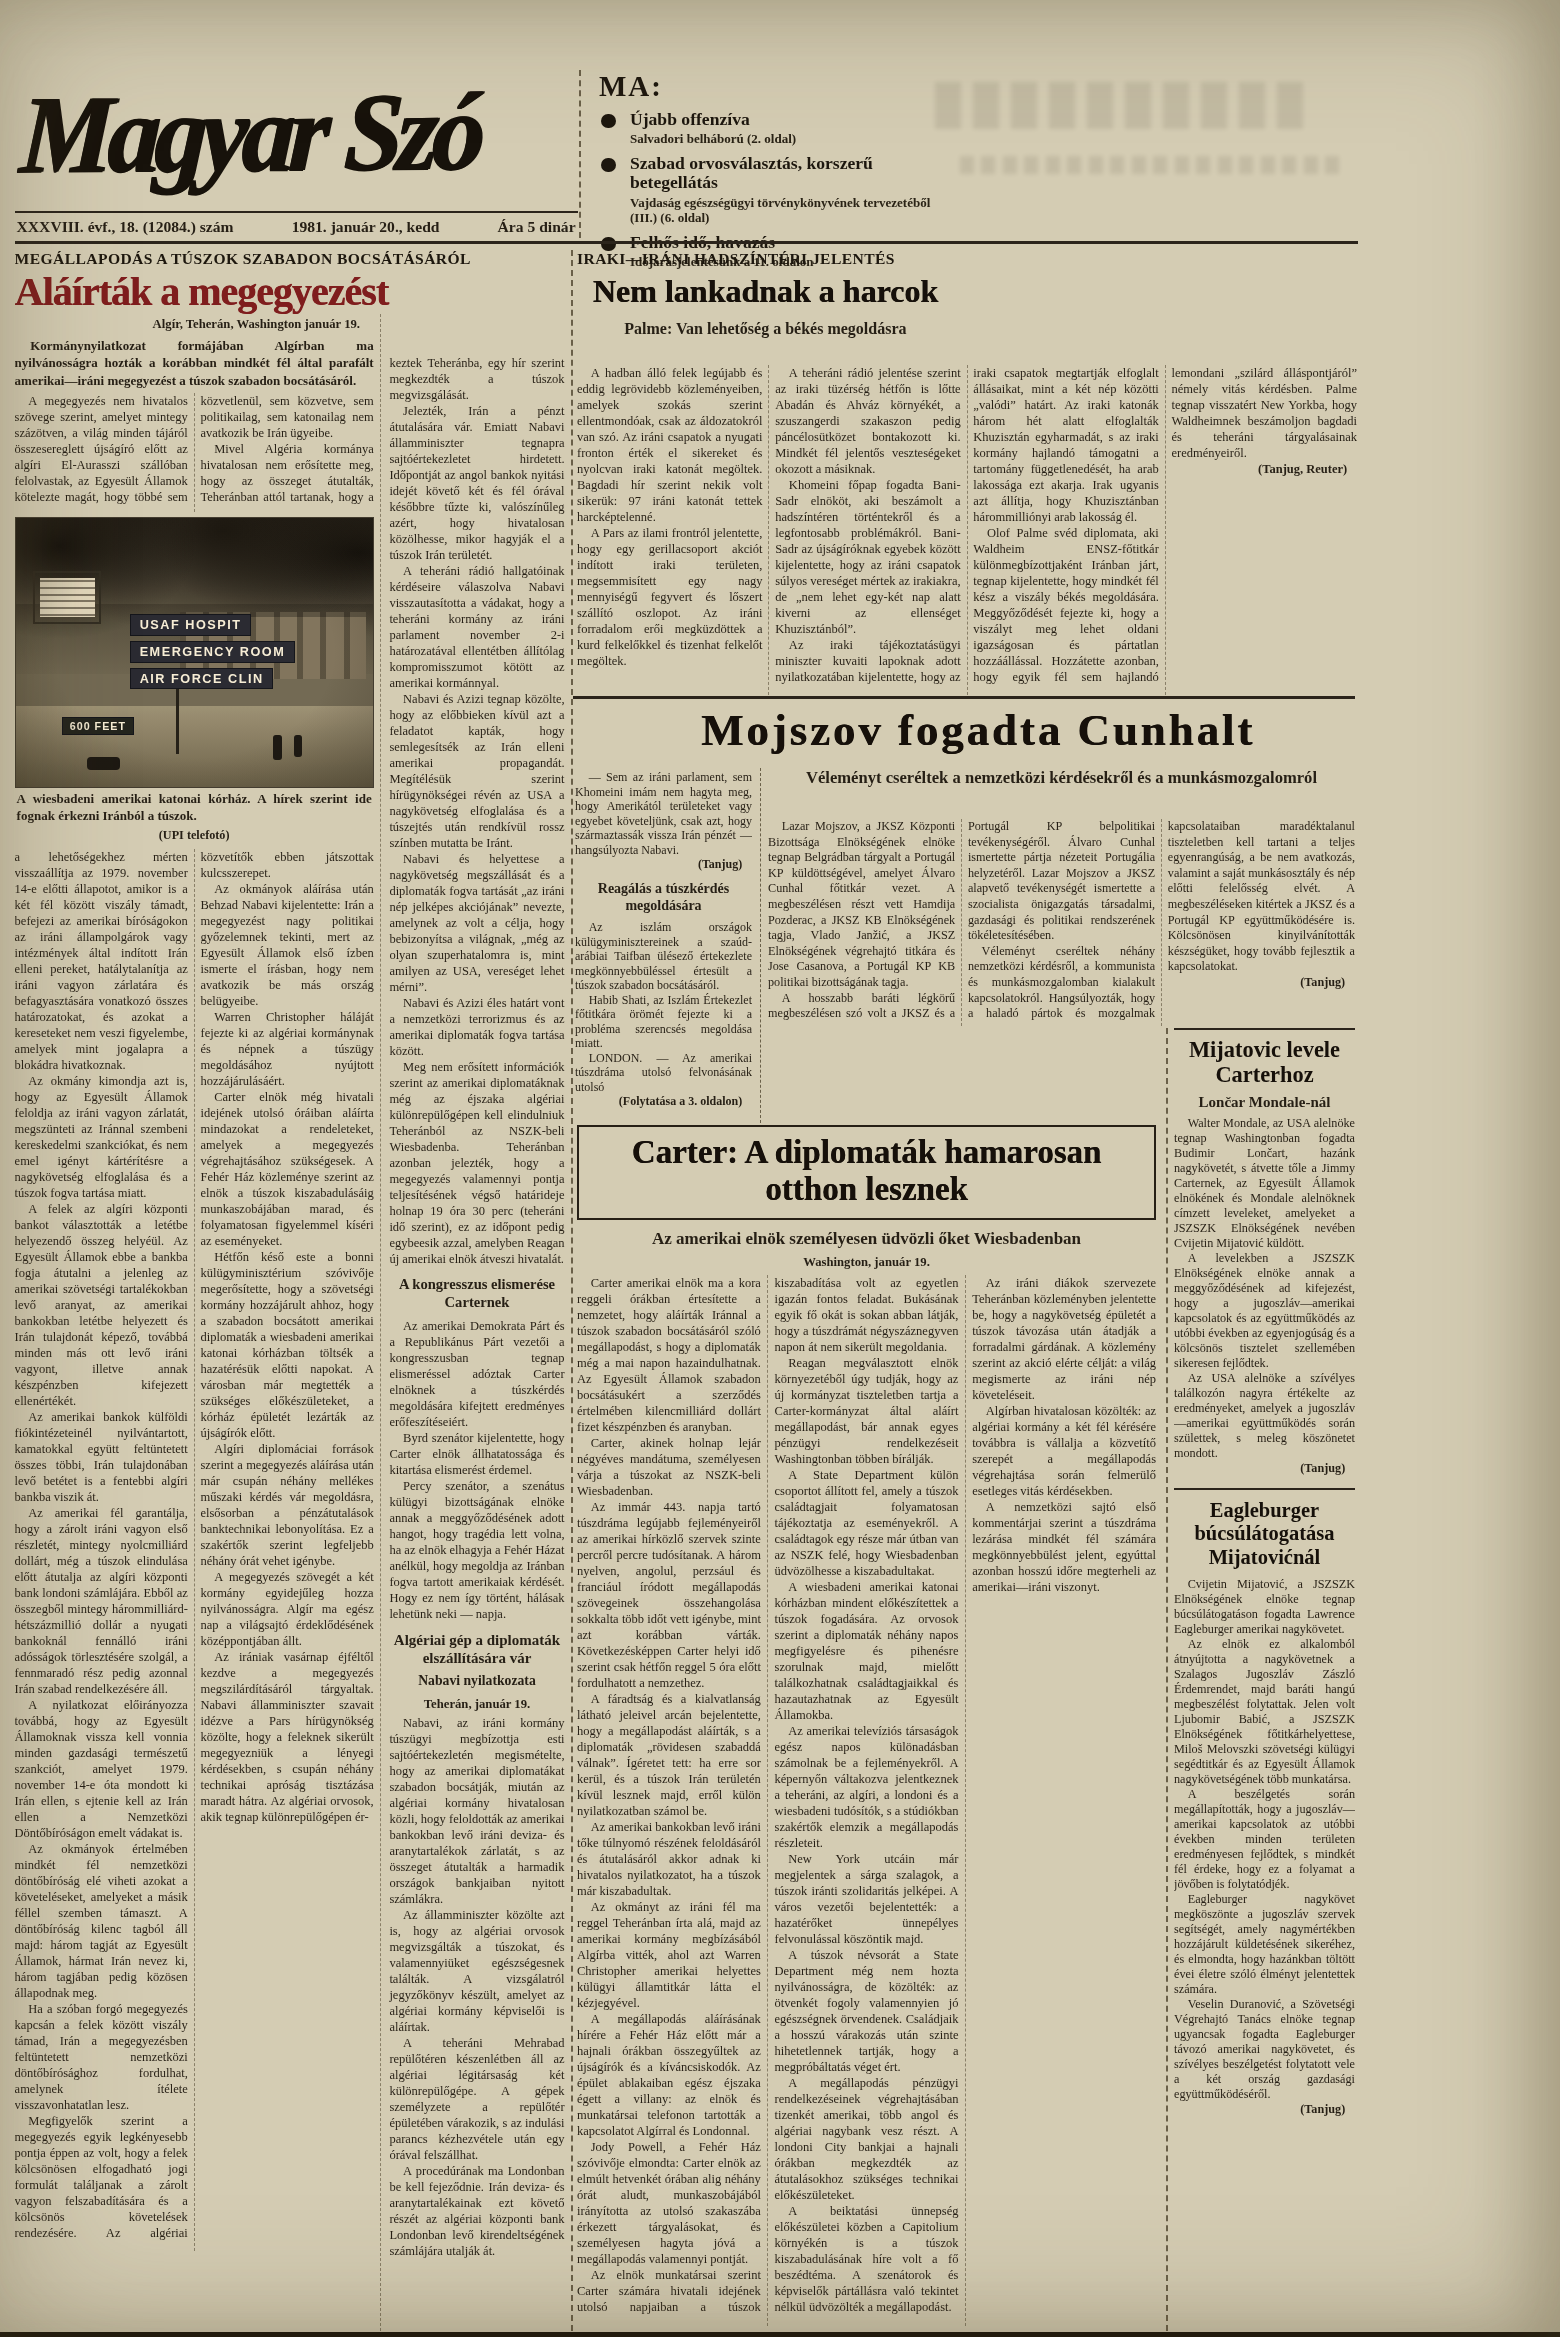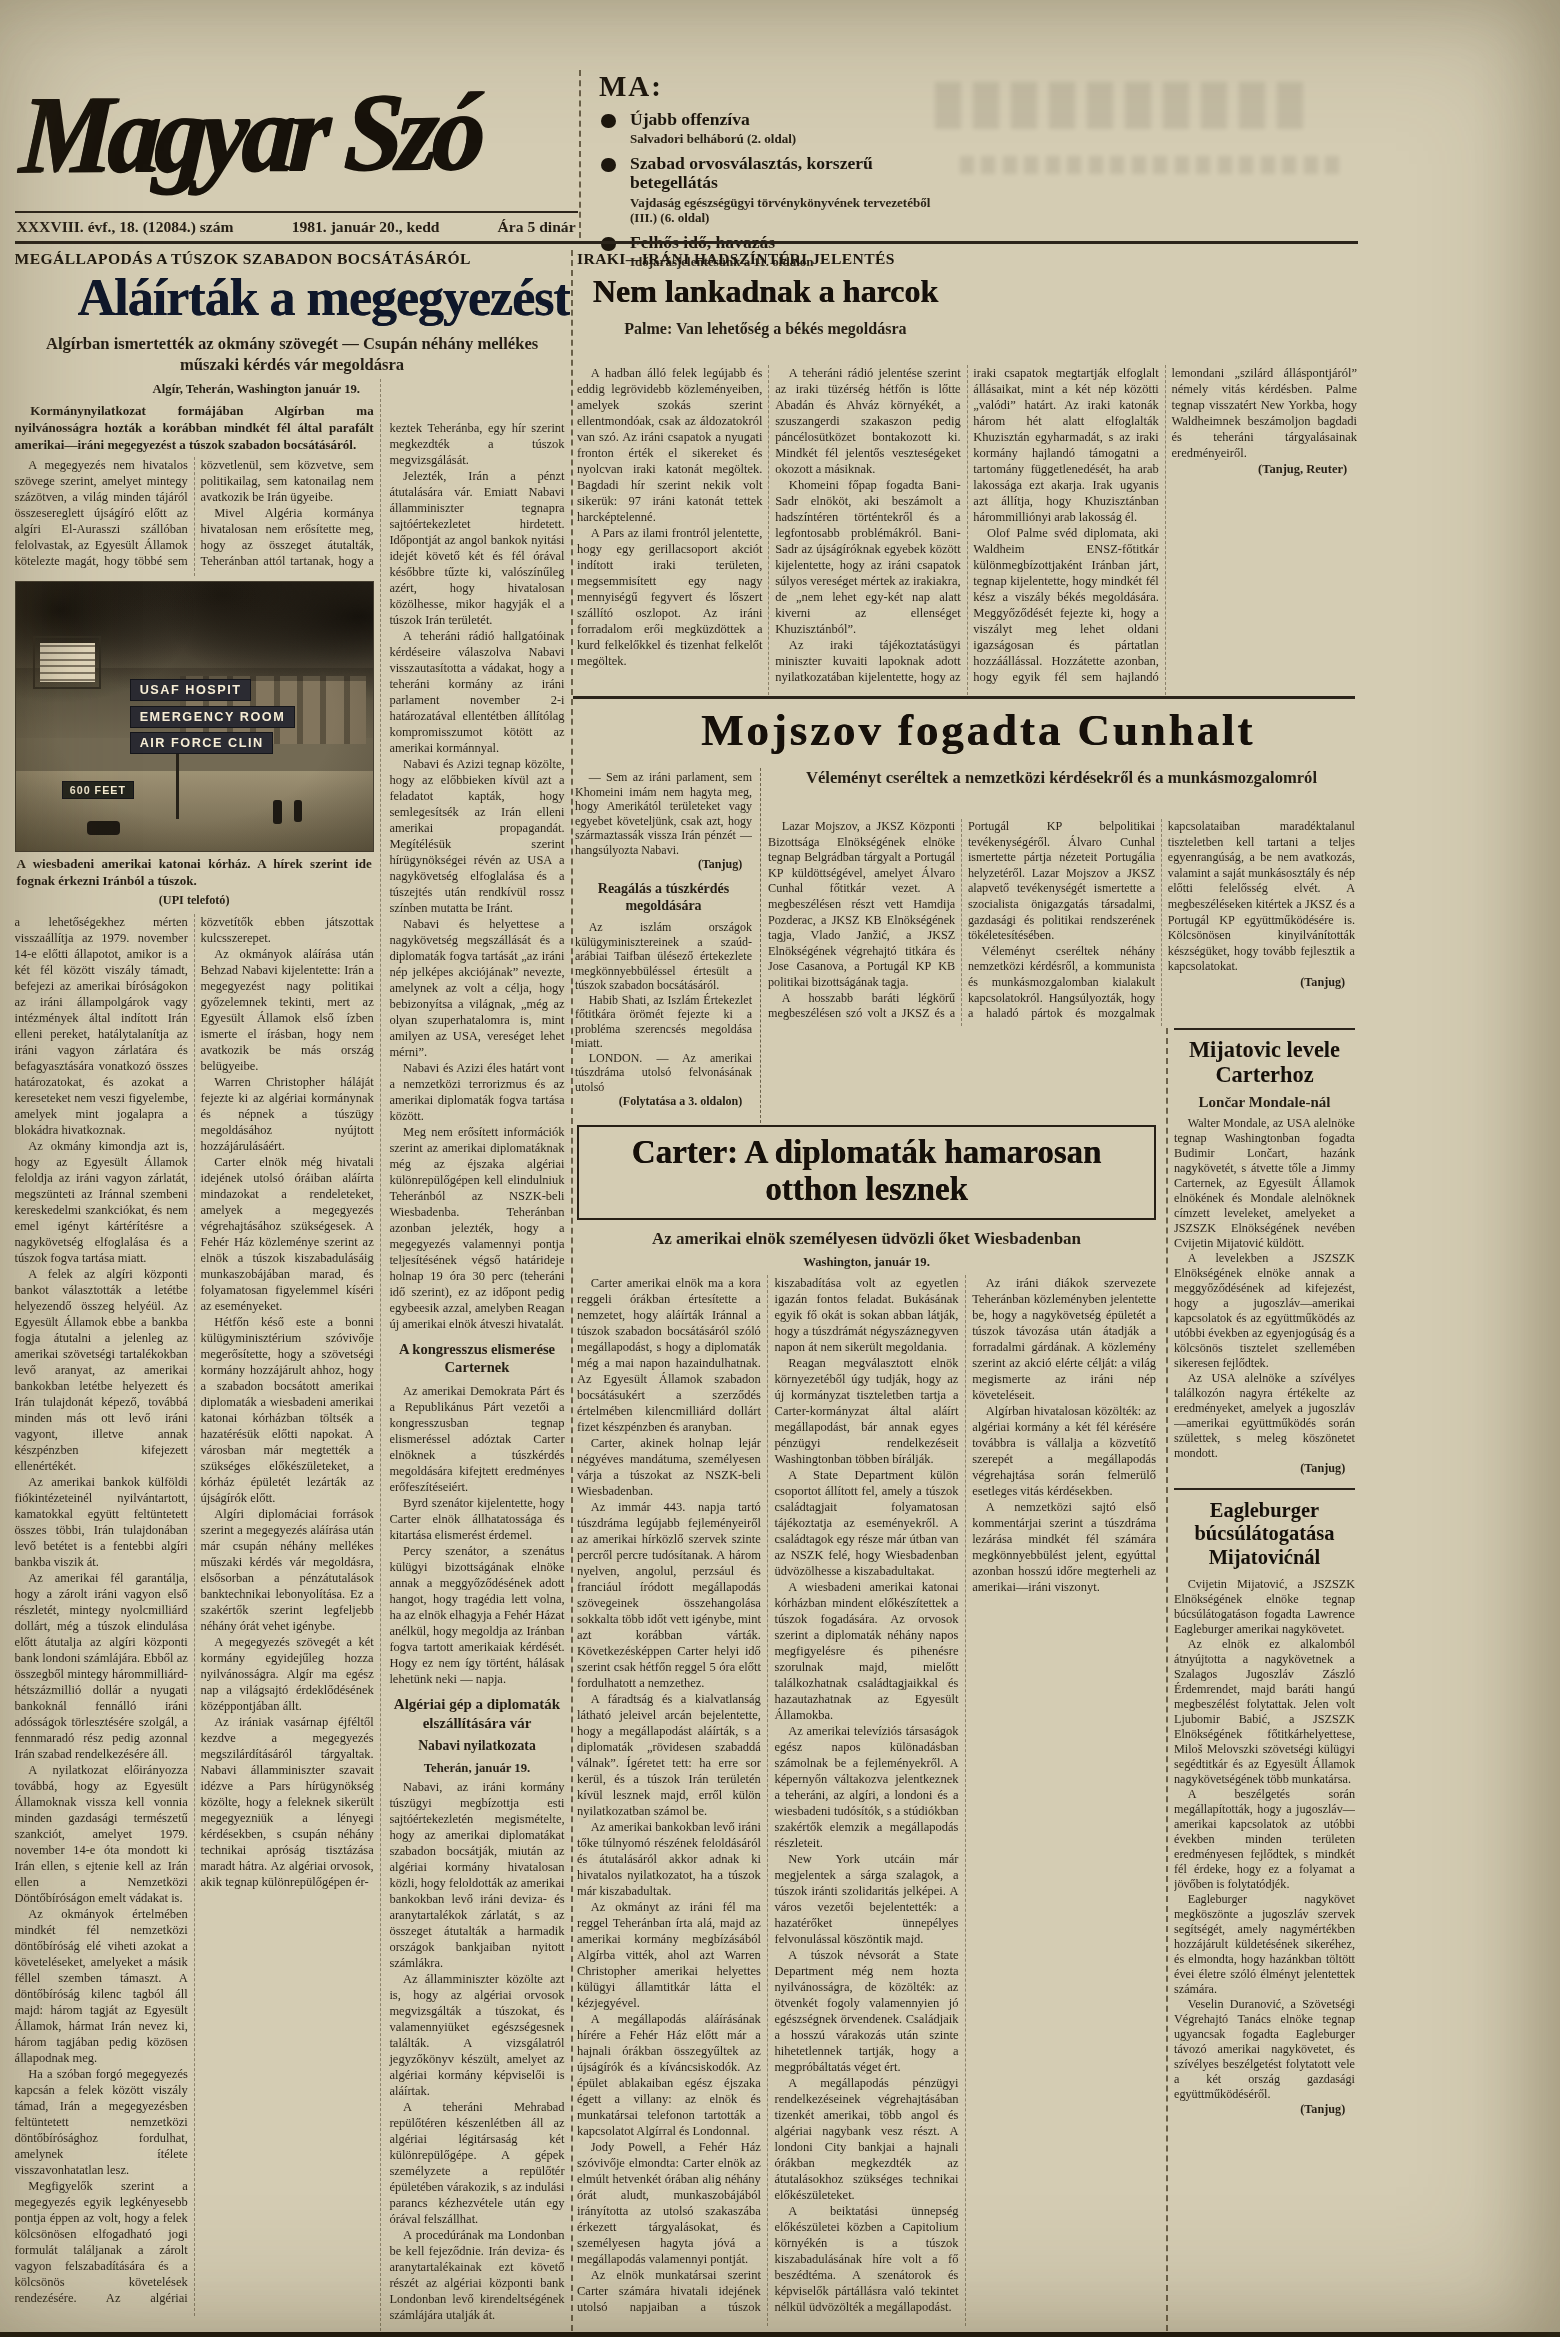--- a/index.html
+++ b/index.html
@@ -50,21 +50,21 @@
   .paras p{ margin:0; text-indent:13.7px; text-align:justify; hyphens:auto; -webkit-hyphens:auto; }
   .cont p:first-child{ text-indent:0; }
   .sig-last p:last-child{ text-align:right; font-weight:bold; text-indent:0; padding-right:9.8px; }
   .dateline{ font-size:12.7px; font-weight:bold; text-align:center; margin:2.9px 0; }
   .colhead{ font-weight:bold; text-align:center; font-size:14.6px; line-height:1.22; margin:8.8px 2.9px 5.9px; }
   .colhead.big{ font-size:15px; }
   .colhead.sub{ font-size:13.7px; margin-top:2.9px; }
 
   
   .story-left{ position:absolute; left:14.6px; top:250px; width:555px; height:2081px; display:flex; flex-direction:column; overflow:hidden; }
-  .headline1{ font-size:52px; font-weight:bold; text-align:right; letter-spacing:-1px; line-height:1.04; color:#0f172a; margin:2.9px 0 2px; text-shadow:0.5px 0 currentColor; }
+  .headline1{ font-size:40px; font-weight:bold; text-align:left; letter-spacing:-1px; line-height:1.04; color:#7f1d1d; margin:2.9px 0 2px; text-shadow:0.5px 0 currentColor; }
   .subhead1{ font-size:16.6px; font-weight:bold; text-align:center; line-height:1.28; margin:5.9px 13.7px 3.9px; }
   .sl-grid{ display:flex; flex:1; min-height:0; }
   .sl-main{ width:365px; display:flex; flex-direction:column; padding-right:5.9px; }
   .dl-right{ text-align:right; padding-right:13.7px; }
   .lead{ font-size:13px; font-weight:bold; line-height:1.32; text-indent:15.6px; text-align:justify; margin:2px 0 3.9px; }
   .cols2{ column-count:2; column-gap:12.7px; column-rule:1px dashed rgba(74,63,41,.55); column-fill:auto;
           font-size:12.5px; line-height:16px; }
   .cols-top{ height:119px; overflow:hidden; }
   .cols-bottom{ height:1402px; overflow:hidden; margin-top:2px; }
   .sl-col3{ width:185px; border-left:1px dashed rgba(74,63,41,.55); padding:41px 0 0 8.8px;
@@ -180,21 +180,20 @@
   <div class="infoline">
     <span>XXXVIII. évf., 18. (12084.) szám</span>
     <span>1981. január 20., kedd</span>
     <span>Ára 5 dinár</span>
   </div>
   <div class="main-rule"></div>
 
   <section class="story-left">
     <div class="kicker">MEGÁLLAPODÁS A TÚSZOK SZABADON BOCSÁTÁSÁRÓL</div>
     <h1 class="headline1">Aláírták a megegyezést</h1>
-    <div class="subhead1">Algírban ismertették az okmány szövegét — Csupán néhány mellékes műszaki kérdés vár megoldásra</div>
     <div class="sl-grid">
       <div class="sl-main">
         <div class="dateline dl-right">Algír, Teherán, Washington január 19.</div>
         <p class="lead">Kormánynyilatkozat formájában Algírban ma nyilvánosságra hozták a korábban mindkét fél által parafált amerikai—iráni megegyezést a túszok szabadon bocsátásáról.</p>
         <div class="cols2 cols-top paras">
             <p>A megegyezés nem hivatalos szövege szerint, amelyet mintegy százötven, a világ minden tájáról összesereglett újságíró előtt az algíri El-Aurasszi szállóban felolvastak, az Egyesült Államok kötelezte magát, hogy többé sem közvetlenül, sem közvetve, sem politikailag, sem katonailag nem avatkozik be Irán ügyeibe.</p>
             <p>Mivel Algéria kormánya hivatalosan nem erősítette meg, hogy az összeget átutalták, Teheránban attól tartanak, hogy a túszok ma még nem szabadulnak ki.</p>
           </div>
 
         <figure class="photo">

